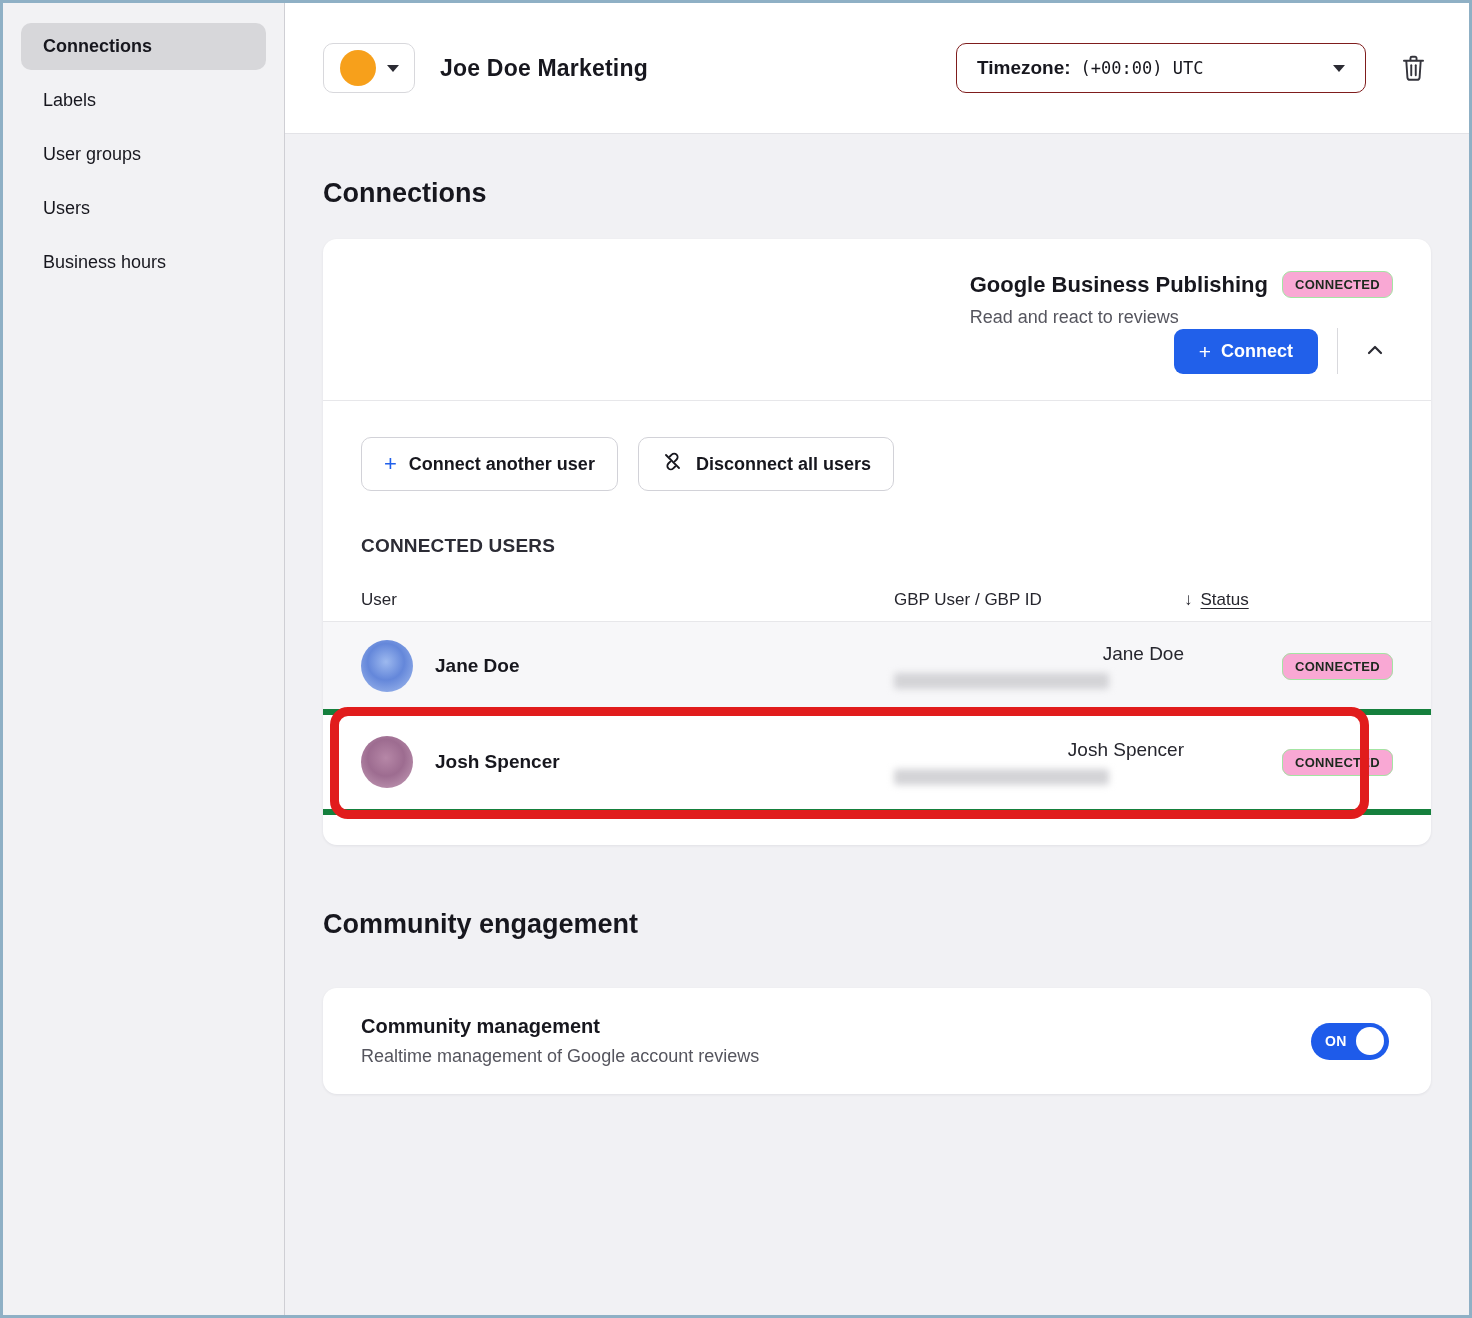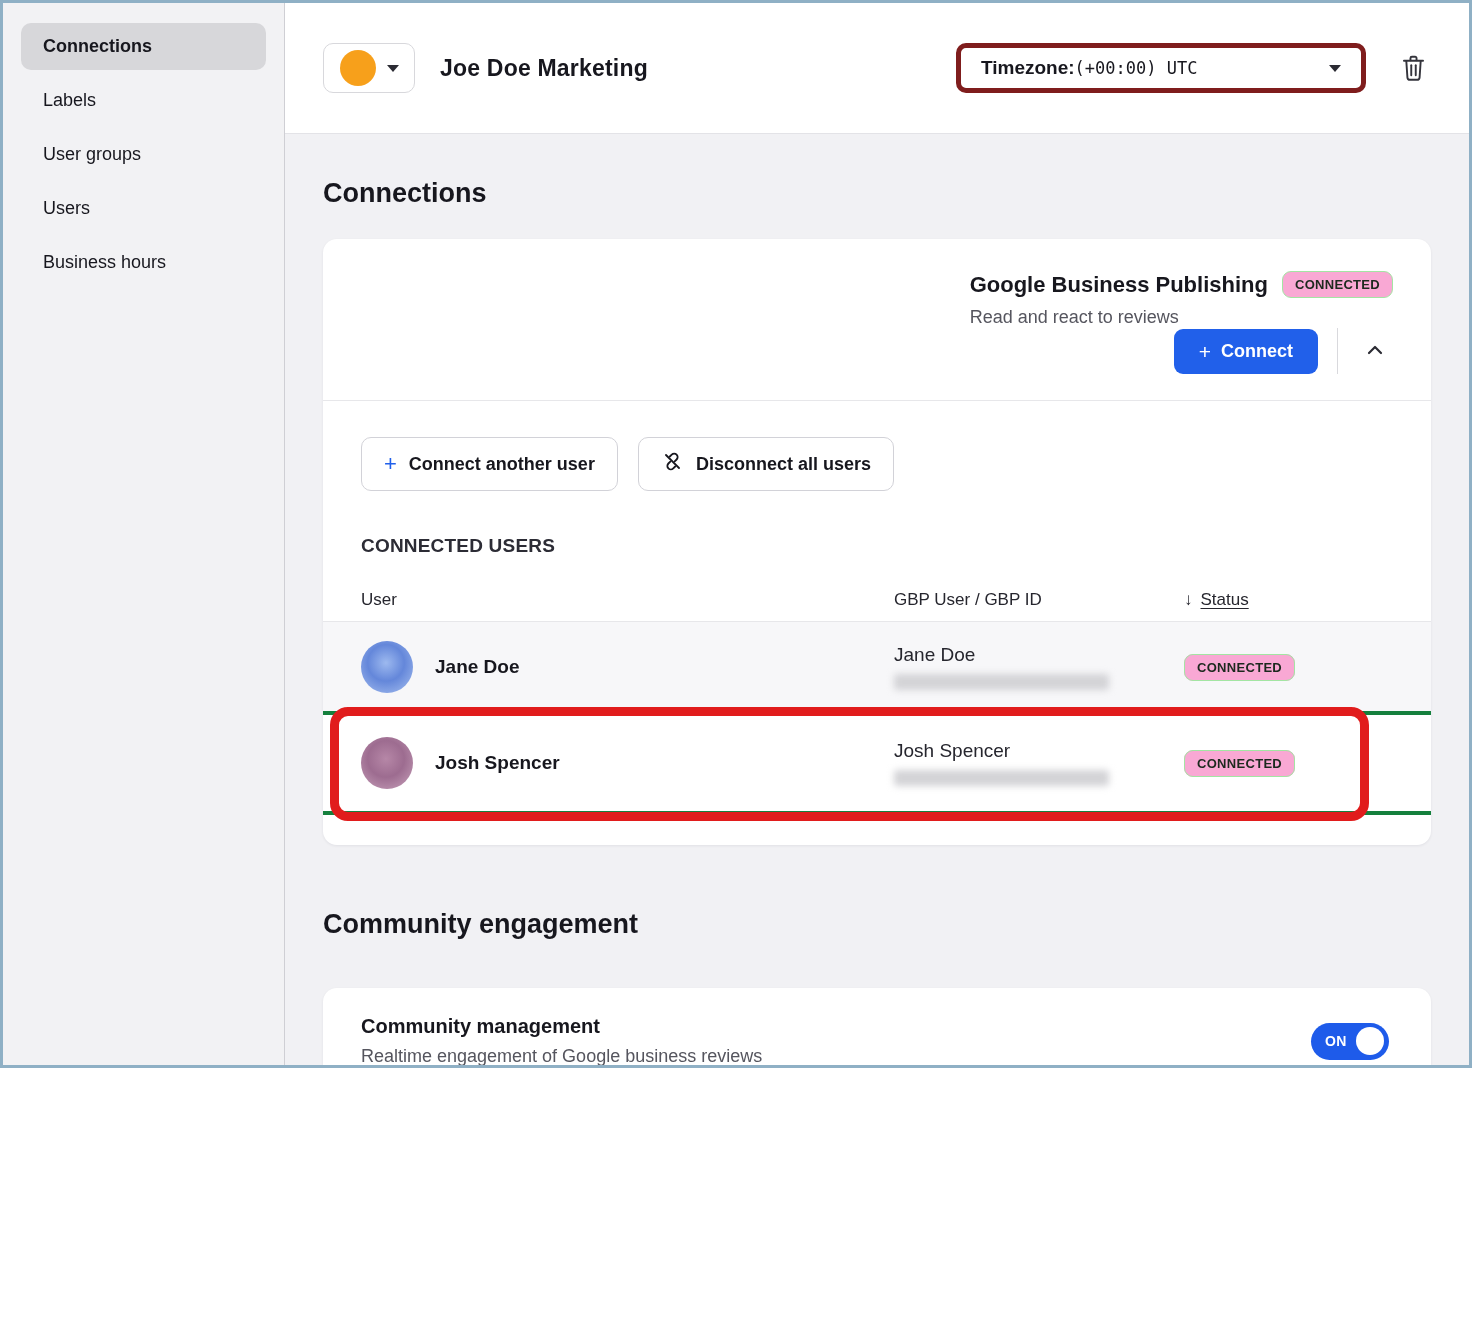--- a/index.html
+++ b/index.html
@@ -1,18 +1,18 @@
 <!DOCTYPE html>
 <html><head>
 <meta charset="utf-8">
 <style>
   * { box-sizing: border-box; }
   html,body { margin:0; padding:0; background:#fff; }
   .screen {
-    width:1472px; height:1068px;
+    width:1472px; height:1318px;
     border:3px solid #8fb0c5;
     display:flex;
     font-family:"Liberation Sans", sans-serif;
     color:#17171e;
     background:#fff;
     overflow:hidden;
   }
 
   
   .sidebar {
@@ -50,22 +50,22 @@
   .avatar-dot { width:36px; height:36px; border-radius:50%; background:#F7A01B; }
   .caret-down {
     width:0; height:0;
     border-left:6px solid transparent; border-right:6px solid transparent;
     border-top:7px solid #2b2b33;
   }
   .biz-title { margin-left:25px; font-size:23px; font-weight:bold; letter-spacing:.2px; }
   .topbar-spacer { flex:1; }
   .tz-select {
     width:410px; height:50px;
-    border:5px solid #7f1d1d; border-radius:10px;
-    display:flex; align-items:center; 
+    border:1px solid #7f1d1d; border-radius:10px;
+    display:flex; align-items:center; gap:10px;
     padding:4px 20px; background:#fff; cursor:pointer;
   }
   .tz-label { font-weight:bold; font-size:19px; }
   .tz-value { font-family:"DejaVu Sans Mono", monospace; font-size:17px; color:#17171e; }
   .tz-select .caret-down { margin-left:auto; }
   .trash-btn { margin-left:30px; background:none; border:none; cursor:pointer; padding:4px; }
   .trash-btn svg { display:block; }
 
   
   .content { padding:0 38px; flex:1; }
@@ -117,22 +117,23 @@
     font-size:17px; color:#26262e;
   }
   .status-head { display:flex; align-items:center; gap:8px; cursor:pointer; }
   .status-head .sort-arrow { font-size:17px; }
   .status-head .status-word { text-decoration:underline; text-underline-offset:3px; }
 
   .tbl { border-top:1px solid #e7e7ea; }
   .tbl-row {
     display:grid; grid-template-columns:533px 290px 1fr;
     padding:0 38px; align-items:center;
-    border-bottom:4px solid #15803d;
+    border-bottom:6px solid #15803d;
     position:relative;
+    text-align:right;
   }
   .tbl-row.shaded { background:#f7f7f9; }
   .row-jane { height:93px; }
   .row-josh { height:100px; background:#fff; }
   .user-cell { display:flex; align-items:center; gap:22px; }
   .avatar-lg { width:52px; height:52px; border-radius:50%; flex:0 0 52px; }
   .avatar-blue {
     background:radial-gradient(circle at 48% 42%, #9db9ef 0%, #6487da 45%, #8aa7e6 75%, #b7c9f1 100%);
     filter:blur(.5px);
   }
@@ -309,21 +310,21 @@
 
           <div class="tbl-bottom-pad"></div>
         </div>
       </section>
 
       <h2 class="h2">Community engagement</h2>
 
       <section class="card cm-card">
         <div>
           <div class="cm-title">Community management</div>
-          <div class="cm-sub">Realtime engagement of Google business reviews</div>
+          <div class="cm-sub">Realtime management of Google account reviews</div>
         </div>
         <button class="toggle">
           <span class="toggle-label">ON</span>
           <span class="toggle-knob"></span>
         </button>
       </section>
 
 
     </div>
   </div>

